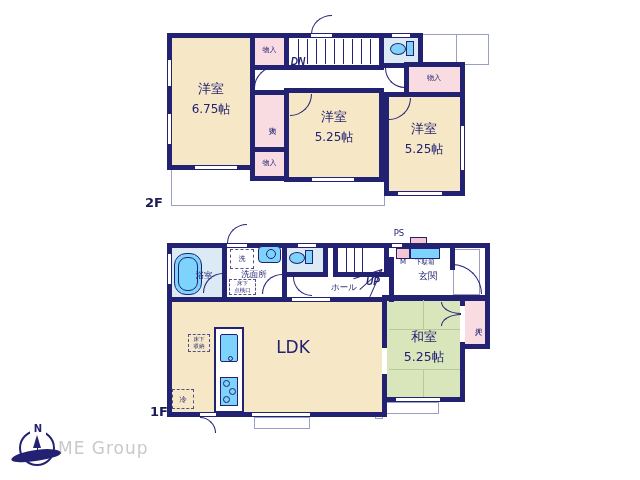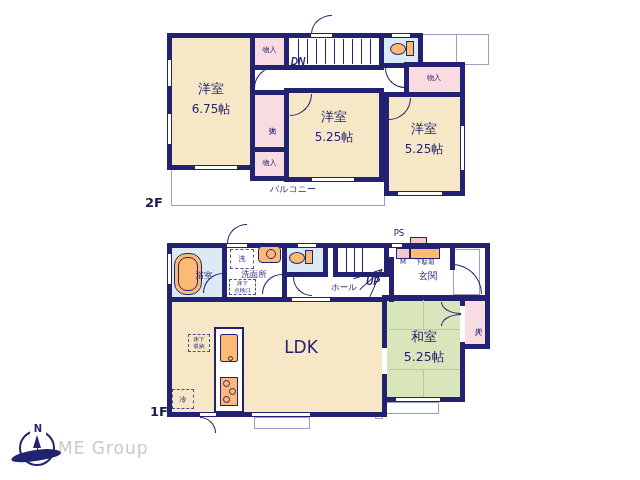--- a/index.html
+++ b/index.html
@@ -18,41 +18,40 @@
   .winv{border-left:1px solid var(--w);border-right:1px solid var(--w);}
   .arc{z-index:6;border:0 solid var(--w);background:transparent;}
   .atl{border-top-width:1.3px;border-left-width:1.3px;border-top-left-radius:100%;}
   .atr{border-top-width:1.3px;border-right-width:1.3px;border-top-right-radius:100%;}
   .abl{border-bottom-width:1.3px;border-left-width:1.3px;border-bottom-left-radius:100%;}
   .abr{border-bottom-width:1.3px;border-right-width:1.3px;border-bottom-right-radius:100%;}
   .lb{color:var(--ink);text-align:center;z-index:7;line-height:1.15;white-space:pre-line;}
   .vert{writing-mode:vertical-rl;letter-spacing:1px;}
   .dash{border:1px dashed #50508c;z-index:4;color:var(--ink);display:flex;align-items:center;
         justify-content:center;white-space:pre-line;text-align:center;line-height:1.2;}
-  .fx{background:#fdba74;border:1px solid var(--w);z-index:4;}
+  .fx{background:#7dd3fc;border:1px solid var(--w);z-index:4;}
   .crc{border-radius:50%;}
   .it{font-family:Liberation Sans, sans-serif;font-style:italic;font-weight:bold;}
   .treads{z-index:3;background:repeating-linear-gradient(90deg,transparent 0,transparent 8px,var(--w) 8px,var(--w) 9px);}
   .vline{background:var(--w);z-index:3;}
   .fan{background:var(--w);height:1px;transform-origin:100% 50%;z-index:3;}
   .tat{background:#b9c996;z-index:3;}
   .ring{border:2px solid var(--w);border-radius:50%;z-index:8;}
   .needle{width:0;height:0;border-left:4px solid transparent;border-right:4px solid transparent;
           border-bottom:13px solid var(--w);z-index:9;}
   .blob{background:var(--w);border-radius:55% 45% 60% 40%/60% 55% 45% 40%;transform:rotate(-7deg);z-index:8;}
   .floor-lb{color:#1b1b55;font-weight:bold;font-size:13px;}
   .brand{color:#c9c9cd;font-size:17px;letter-spacing:1px;z-index:7;}
 </style>
 </head>
 <body>
 
 <div id="plan">
 
   <div class="abs thin" style="left:171px;top:166px;width:214px;height:40px;"></div>
-  <div class="abs lb" style="left:233px;top:184px;width:120px;font-size:9px;">バルコニー</div>
   <div class="abs thinl" style="left:423px;top:34px;width:34px;height:1px;"></div>
   <div class="abs thin" style="left:456px;top:34px;width:33px;height:31px;"></div>
 
   <div class="abs rm cream" style="left:167px;top:33px;width:88px;height:137px;"></div>
   <div class="abs lb" style="left:176px;top:82px;width:70px;font-size:13px;">洋室</div>
   <div class="abs lb" style="left:174px;top:103px;width:74px;font-size:12px;">6.75帖</div>
 
   <div class="abs rm pink" style="left:250px;top:33px;width:39px;height:37px;"></div>
   <div class="abs lb" style="left:252px;top:46px;width:35px;font-size:7px;">物入</div>
 
@@ -141,21 +140,21 @@
   <div class="abs" style="left:396px;top:248px;width:14px;height:11px;background:#f6c6d0;border:1px solid var(--w);z-index:4;text-align:center;">
     <span class="lb" style="font-size:7px;position:relative;top:0px;">M</span></div>
   <div class="abs fx" style="left:410px;top:248px;width:30px;height:11px;text-align:center;">
     <span class="lb" style="font-size:6.5px;position:relative;top:0px;">下駄箱</span></div>
 
   <div class="abs lb" style="left:406px;top:271px;width:44px;font-size:9.5px;">玄関</div>
   <div class="abs thin" style="left:453px;top:249px;width:27px;height:46px;"></div>
   <div class="abs arc atr" style="left:452px;top:264px;width:30px;height:30px;"></div>
 
   <div class="abs rm cream" style="left:167px;top:297px;width:220px;height:120px;"></div>
-  <div class="abs lb" style="left:256px;top:338px;width:90px;font-size:17px;">LDK</div>
+  <div class="abs lb" style="left:248px;top:338px;width:90px;font-size:17px;">LDK</div>
 
   <div class="abs" style="left:214px;top:327px;width:30px;height:86px;background:#fff;border:2px solid var(--w);z-index:3;"></div>
   <div class="abs fx" style="left:220px;top:334px;width:18px;height:28px;border-radius:2px;"></div>
   <div class="abs" style="left:228px;top:356px;width:5px;height:5px;border:1px solid var(--w);border-radius:50%;z-index:5;"></div>
   <div class="abs fx" style="left:220px;top:377px;width:18px;height:29px;"></div>
   <div class="abs" style="left:223px;top:380px;width:7px;height:7px;border:1px solid var(--w);border-radius:50%;z-index:5;"></div>
   <div class="abs" style="left:229px;top:388px;width:7px;height:7px;border:1px solid var(--w);border-radius:50%;z-index:5;"></div>
   <div class="abs" style="left:223px;top:396px;width:7px;height:7px;border:1px solid var(--w);border-radius:50%;z-index:5;"></div>
 
   <div class="abs dash" style="left:188px;top:334px;width:22px;height:18px;font-size:5.5px;">

